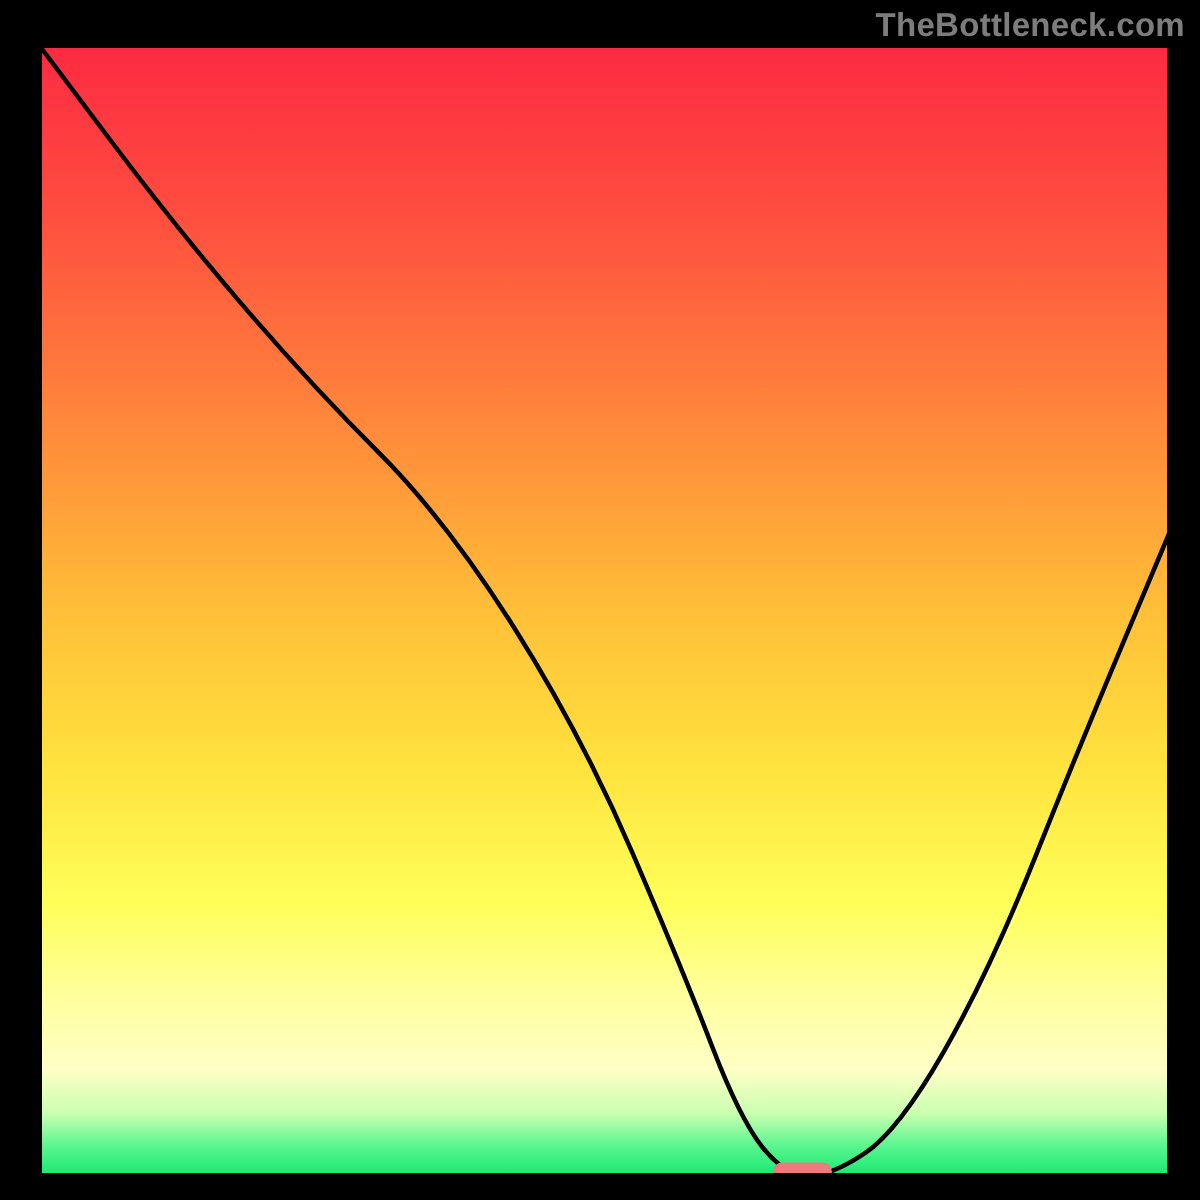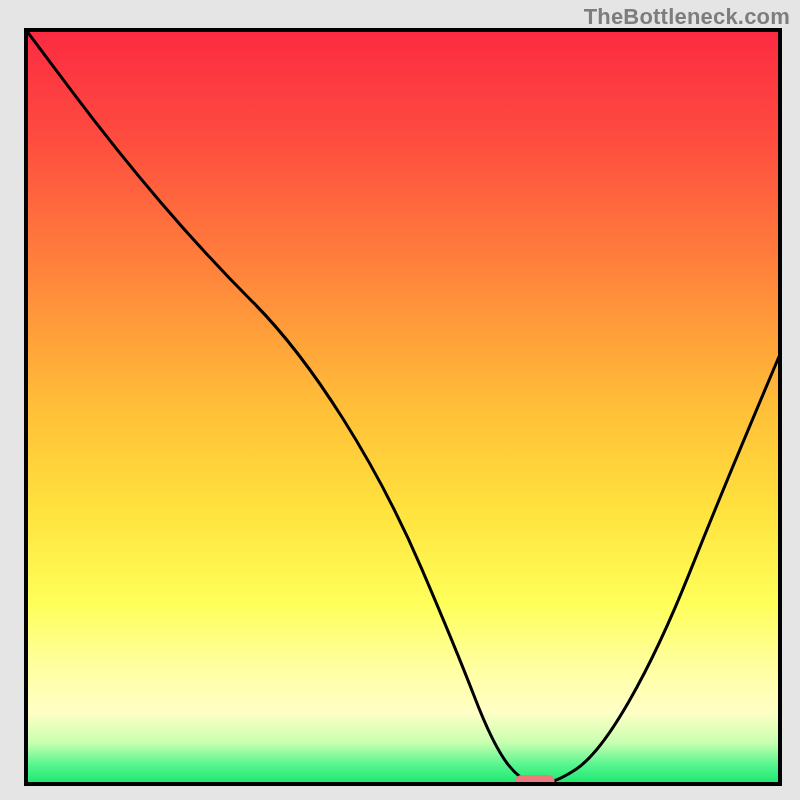--- a/index.html
+++ b/index.html
@@ -7,21 +7,21 @@
     padding: 0;
     width: 800px;
     height: 800px;
     overflow: hidden;
     font-family: Arial, Helvetica, sans-serif;
   }
   .stage {
     position: relative;
     width: 800px;
     height: 800px;
-    background: #e5e5e5;
+    background: #000000;
   }
   .watermark {
     position: absolute;
     top: 4px;
     right: 10px;
     font-size: 22px;
     font-weight: 600;
     color: #7d7d7d;
     letter-spacing: 0.2px;
     z-index: 10;

